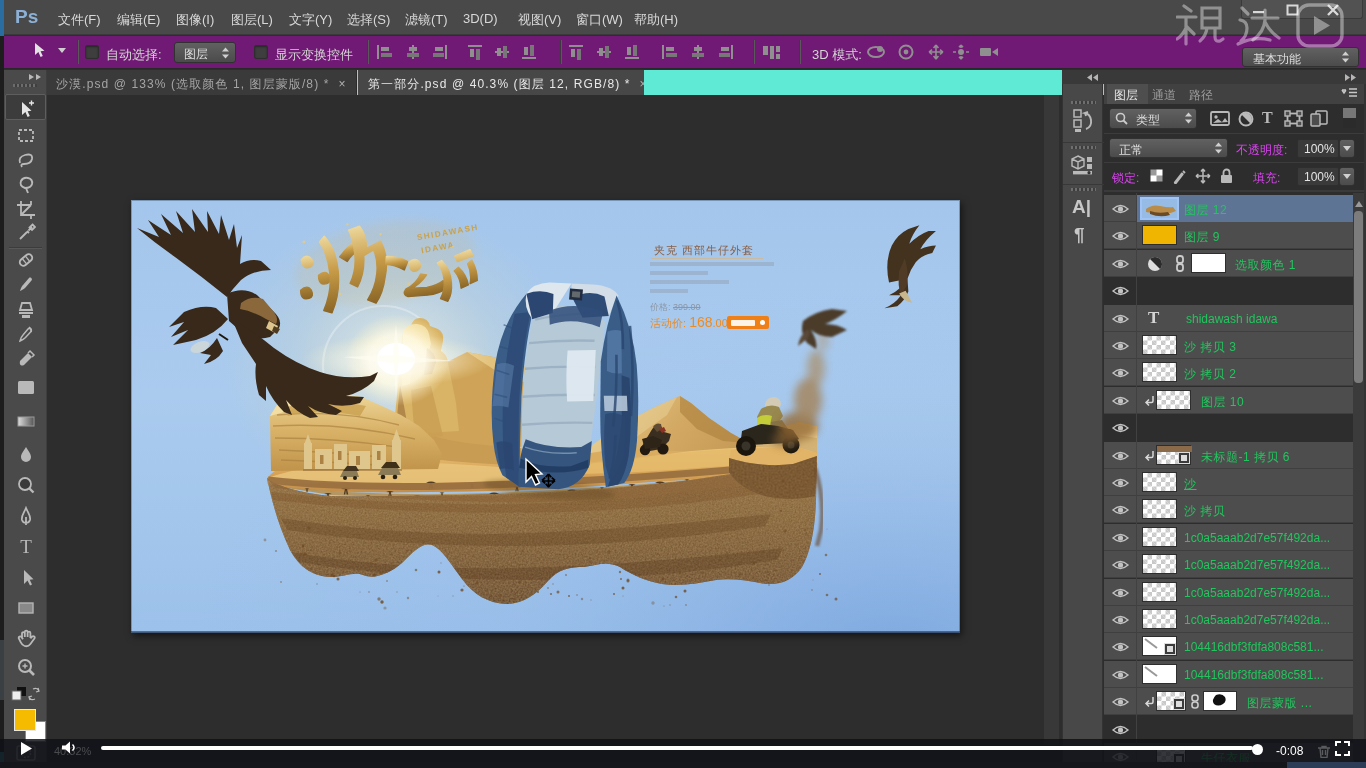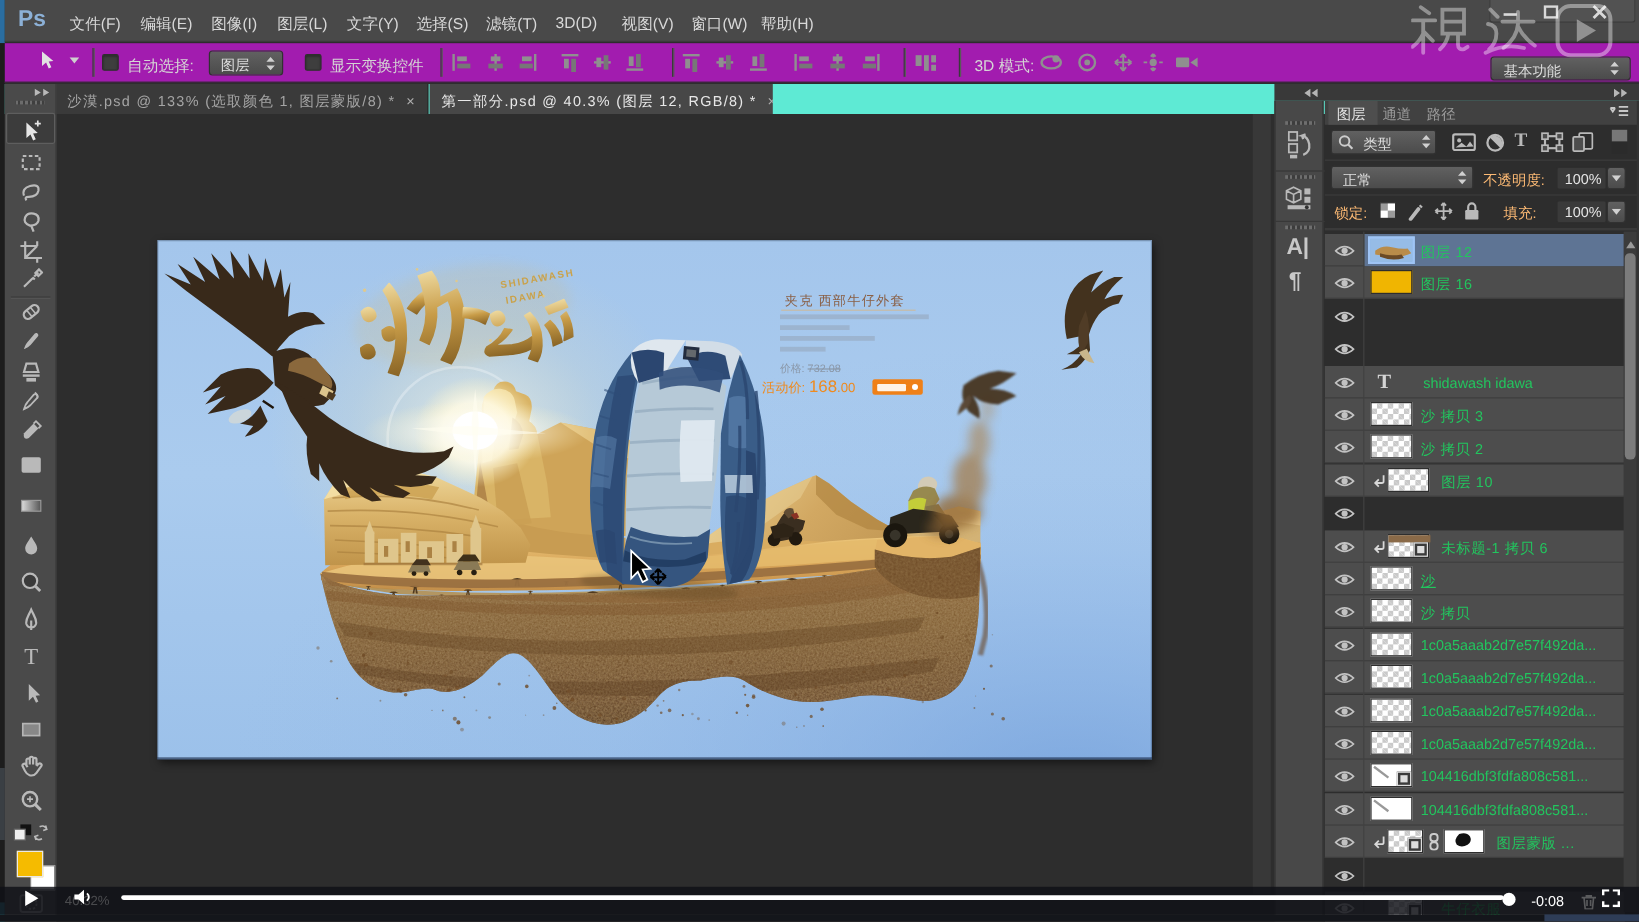--- a/index.html
+++ b/index.html
@@ -1,36 +1,36 @@
 <!DOCTYPE html>
 <html><head><meta charset="utf-8"><style>
 *{margin:0;padding:0;box-sizing:border-box}
 html,body{width:1366px;height:768px;overflow:hidden;background:#2d2d2d;font-family:"Liberation Sans",sans-serif;-webkit-font-smoothing:antialiased}
 #app{position:relative;width:1366px;height:768px;background:#2d2d2d}
 .abs{position:absolute}
 #menubar{position:absolute;left:4px;top:0;right:0;height:35px;background:#494949;border-bottom:1px solid #3a3a3a}
 #pslogo{position:absolute;left:11px;top:6px;font-size:19px;font-weight:bold;color:#8cb0d6}
 .mi{position:absolute;top:11px;font-size:13px;color:#d8d8d8;white-space:nowrap}
 #winbtns{position:absolute;right:3px;top:0;width:122px;height:19px;background:#525252;border:1px solid #3a3a3a;border-top:none;border-radius:0 0 3px 3px}
-#optbar{position:absolute;left:4px;top:36px;right:0;height:33px;background:#a21caf;border-bottom:1px solid #282828}
+#optbar{position:absolute;left:4px;top:36px;right:0;height:33px;background:#701a75;border-bottom:1px solid #282828}
 .optsep{position:absolute;top:4px;width:1px;height:24px;background:#3a3a3a;box-shadow:1px 0 0 #595959}
 .cb{position:absolute;top:9px;width:14px;height:14px;background:#3e3e3e;border:1px solid #2e2e2e;border-radius:2px;box-shadow:inset 0 1px 2px rgba(0,0,0,.4)}
 .olab{position:absolute;top:10px;font-size:13px;color:#d4d4d4;white-space:nowrap}
 .drop{position:absolute;background:linear-gradient(#616161,#4b4b4b);border:1px solid #313131;border-radius:3px;color:#dedede;font-size:12px}
 #tabbar{position:absolute;left:4px;top:70px;right:0;height:25px;background:#5eead4}
 .dtab{position:absolute;top:0;height:25px;font-size:12px;white-space:nowrap;padding:6px 8px 0 10px;overflow:hidden;letter-spacing:1.1px}
 #tab1{left:42px;width:311px;background:#3a3a3a;color:#a5a5a5;border-right:1px solid #2a2a2a}
 #tab2{left:354px;width:286px;background:#474747;color:#e8e8e8}
 .tabx{display:inline-block;margin-left:9px;color:#b0b0b0;font-size:12px}
 #toolbar{position:absolute;left:4px;top:70px;width:43px;height:698px;background:#4a4a4a;border-right:1px solid #3e3e3e}
 #canvas{position:absolute;left:48px;top:95px;width:1014px;height:673px;background:#2d2d2d}
 #doc{position:absolute;left:131px;top:200px;width:829px;height:433px;box-shadow:2px 3px 7px rgba(0,0,0,.55)}
 #dockstrip{position:absolute;left:1062px;top:84px;width:41px;height:684px;background:#484848;border-left:1px solid #333;border-right:1px solid #333}
 #dockhead{position:absolute;left:1062px;top:70px;width:304px;height:14px;background:#393939}
-.prow{position:absolute;color:#fdba74;font-size:12px;white-space:nowrap}
+.prow{position:absolute;color:#d946ef;font-size:12px;white-space:nowrap}
 .vbox{position:absolute;background:#3a3a3a;border:1px solid #2e2e2e;border-radius:2px;color:#e4e4e4;font-size:12px}
 .lrow{position:absolute;left:1104px;width:250px;height:27px;background:#4d4d4d;border-bottom:1px solid #3f3f3f}
 .lname{position:absolute;top:7px;font-size:12px;color:#22c55e;white-space:nowrap;letter-spacing:.5px}
 .thumb{position:absolute;top:3px;width:35px;height:20px}
 .checker{background-color:#fff;background-image:linear-gradient(45deg,#c9c9c9 25%,transparent 25%,transparent 75%,#c9c9c9 75%),linear-gradient(45deg,#c9c9c9 25%,transparent 25%,transparent 75%,#c9c9c9 75%);background-size:9px 9px;background-position:0 0,4.5px 4.5px}
 #vbar{position:absolute;left:0;top:739px;width:1366px;height:23px;background:rgba(15,17,23,.84)}
 #vbot{position:absolute;left:0;top:762px;width:1366px;height:6px;background:#14161b}
 </style></head><body>
 <div id="app">
     <div class="abs" style="left:0;top:0;width:4px;height:36px;background:#2a6da0"></div>
@@ -623,22 +623,22 @@
 <path d="M395 259 L395 282 L400.5 276.5 L404.5 285 L408.5 283 L404.5 274.5 L411 274 Z" fill="#000" stroke="#fff" stroke-width="1.4"></path>
 <path d="M411 281 h13 M417.5 274 v13 M417.5 274 l-2.8 3.2 M417.5 274 l2.8 3.2 M417.5 287 l-2.8 -3.2 M417.5 287 l2.8 -3.2 M411 280.5 l3.2 -2.8 M411 280.5 l3.2 2.8 M424 280.5 l-3.2 -2.8 M424 280.5 l-3.2 2.8" stroke="#000" stroke-width="1.7" fill="none"></path>
 </g>
       </svg>
       <div class="abs" style="left:523px;top:43px;width:130px;font-size:11px;letter-spacing:1px;color:#8a6046;white-space:nowrap">夹克 西部牛仔外套</div>
       <div class="abs" style="left:520px;top:58px;width:112px;height:1px;background:#c9bba2"></div>
       <div class="abs" style="left:519px;top:62px;width:124px;height:3.5px;background:#93a4b8;opacity:.55"></div>
       <div class="abs" style="left:519px;top:71px;width:58px;height:3.5px;background:#93a4b8;opacity:.55"></div>
       <div class="abs" style="left:519px;top:80px;width:79px;height:3.5px;background:#93a4b8;opacity:.55"></div>
       <div class="abs" style="left:519px;top:89px;width:38px;height:3.5px;background:#93a4b8;opacity:.55"></div>
-      <div class="abs" style="left:519px;top:101px;font-size:9px;color:#8a97a8">价格: <span style="text-decoration:line-through">732.08</span></div>
-      <div class="abs" style="left:504px;top:114px;font-size:11px;color:#ef8a1e">活动价: <span style="font-size:14px">168</span>.00</div>
+      <div class="abs" style="left:519px;top:101px;font-size:9px;color:#8a97a8">价格: <span style="text-decoration:line-through">399.00</span></div>
+      <div class="abs" style="left:519px;top:114px;font-size:11px;color:#ef8a1e">活动价: <span style="font-size:14px">168</span>.00</div>
       <div class="abs" style="left:596px;top:116px;width:42px;height:13px;background:#ef8018;border-radius:2px">
         <div class="abs" style="left:4px;top:3.5px;width:24px;height:6px;background:#fff;opacity:.9;border-radius:1px"></div>
         <div class="abs" style="right:4px;top:4px;width:5px;height:5px;background:#fff;border-radius:50%"></div>
       </div>
       <div class="abs" style="left:0;top:0;width:829px;height:433px;box-shadow:inset 0 0 0 1px rgba(10,20,40,.28)"></div>
       <div class="abs" style="left:0;top:431px;width:829px;height:2px;background:rgba(16,30,60,.5)"></div>
     </div>
 <div id="toolbar">
       <svg class="abs" style="left:24px;top:3px;" width="16" height="8" viewBox="0 0 16 8">
         <path d="M1 1 l5 3 -5 3 Z M8 1 l5 3 -5 3 Z" fill="#b9b9b9"></path>
@@ -857,26 +857,38 @@
           <path d="M8 12 q8 3 18 1 l2 3 q-10 3 -20 -1 Z" fill="#6b4a26"></path>
         </svg></div>
       <span class="lname" style="left:80px">图层 12</span>
     </div>
     <svg class="abs" style="left:1112px;top:203.0px;" width="17" height="12" viewBox="0 0 17 12">
       <path d="M1 6 Q8.5 -1 16 6 Q8.5 13 1 6 Z" fill="none" stroke="#c2c2c2" stroke-width="1.4"></path>
       <circle cx="8.5" cy="6" r="2.6" fill="#c2c2c2"></circle>
     </svg>
     <div class="lrow" style="top:222px;background:#4d4d4d">
       <div class="thumb" style="left:38px;background:#f0b501;border:1px solid #2e2e2e"></div>
-      <span class="lname" style="left:80px">图层 16</span>
+      <span class="lname" style="left:80px">图层 9</span>
     </div>
     <svg class="abs" style="left:1112px;top:230.4px;" width="17" height="12" viewBox="0 0 17 12">
       <path d="M1 6 Q8.5 -1 16 6 Q8.5 13 1 6 Z" fill="none" stroke="#c2c2c2" stroke-width="1.4"></path>
       <circle cx="8.5" cy="6" r="2.6" fill="#c2c2c2"></circle>
     </svg>
+    <div class="lrow" style="top:250px;background:#4d4d4d">
+      <svg class="abs" style="left:43px;top:6px" width="16" height="16" viewBox="0 0 16 16">
+        <circle cx="8" cy="8" r="7" fill="#dedede"></circle>
+        <path d="M3 3 A7 7 0 0 1 13 13 Z" fill="#2c2c2c"></path>
+      </svg>
+      <svg class="abs" style="left:70px;top:5px" width="12" height="17" viewBox="0 0 12 17">
+        <rect x="3" y="1" width="6" height="7" rx="2.5" fill="none" stroke="#ccc" stroke-width="1.8"></rect>
+        <rect x="3" y="9" width="6" height="7" rx="2.5" fill="none" stroke="#ccc" stroke-width="1.8"></rect>
+      </svg>
+      <div class="thumb" style="left:87px;background:#fff;border:1px solid #2e2e2e"></div>
+      <span class="lname" style="left:131px">选取颜色 1</span>
+    </div>
     <svg class="abs" style="left:1112px;top:257.8px;" width="17" height="12" viewBox="0 0 17 12">
       <path d="M1 6 Q8.5 -1 16 6 Q8.5 13 1 6 Z" fill="none" stroke="#c2c2c2" stroke-width="1.4"></path>
       <circle cx="8.5" cy="6" r="2.6" fill="#c2c2c2"></circle>
     </svg>
     <svg class="abs" style="left:1112px;top:285.2px;" width="17" height="12" viewBox="0 0 17 12">
       <path d="M1 6 Q8.5 -1 16 6 Q8.5 13 1 6 Z" fill="none" stroke="#c2c2c2" stroke-width="1.4"></path>
       <circle cx="8.5" cy="6" r="2.6" fill="#c2c2c2"></circle>
     </svg>
     <div class="lrow" style="top:305px;background:#4d4d4d">
       <div class="abs" style="left:44px;top:3px;font-family:Liberation Serif;font-size:17px;font-weight:bold;color:#d5d5d5">T</div>

